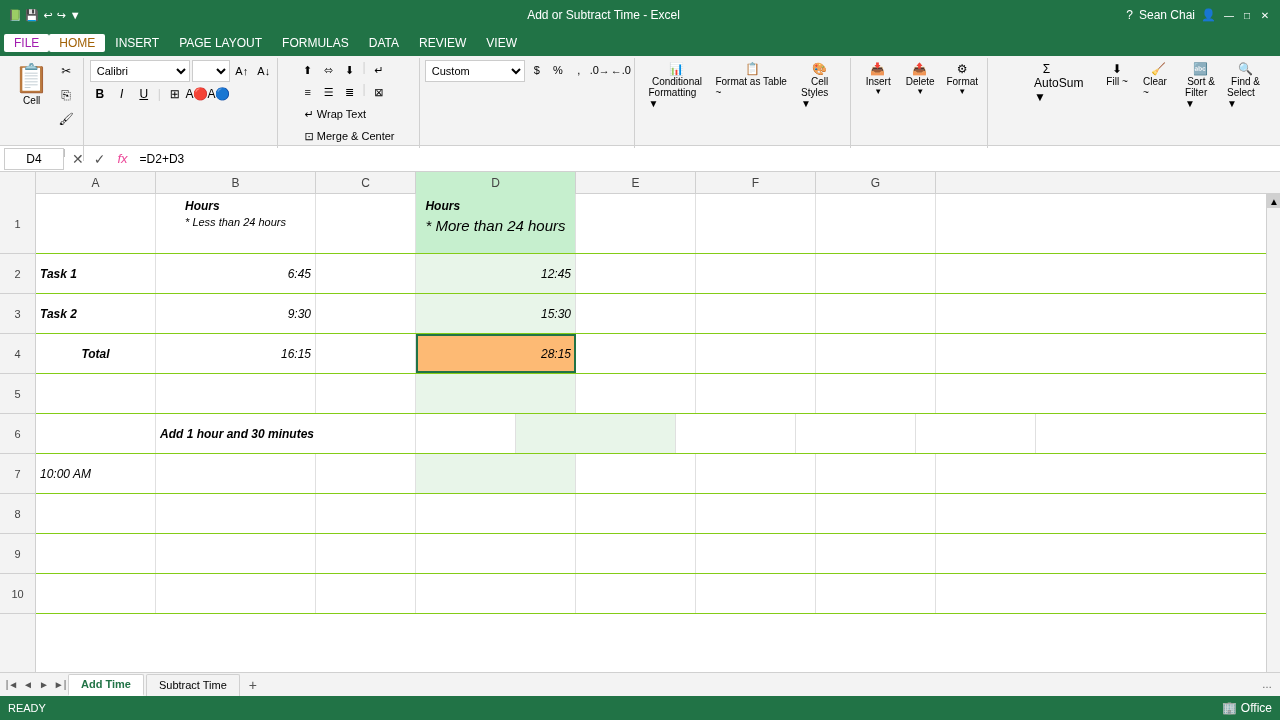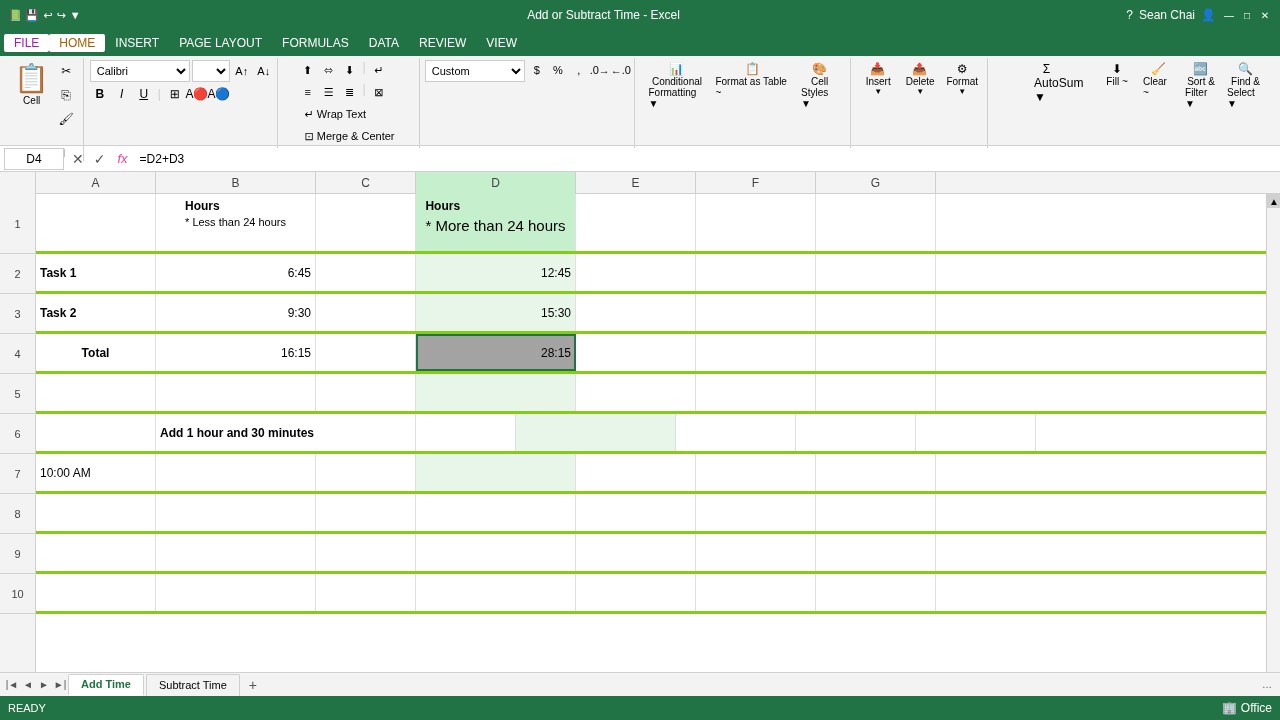--- a/index.html
+++ b/index.html
@@ -248,39 +248,40 @@
       color: #444;
       cursor: pointer;
       user-select: none;
     }
     #grid {
       flex: 1;
       overflow: hidden;
     }
     .grid-row {
       display: flex;
-      border-bottom: 3px solid #84cc16;
+      border-bottom: 1px solid #84cc16;
+      font-style: italic;
     }
     .cell {
       border-right: 1px solid #e0e0e0;
       font-size: 12px;
       display: flex;
       align-items: center;
       padding: 0 4px;
       overflow: hidden;
       white-space: nowrap;
       position: relative;
       background: white;
       cursor: cell;
     }
     .cell.selected {
       outline: 2px solid #217346;
       outline-offset: -2px;
       z-index: 2;
-      background: #a3a3a3;
+      background: #fdba74;
     }
     .cell-right { justify-content: flex-end; }
     .cell-center { justify-content: center; }
     .cell-bold { font-weight: bold; }
     .cell-header-bg { background: #c6efce; }
     .cell-selected-col { background: #e8f5e9; }
 
     
     #scroll-right {
       width: 14px;

